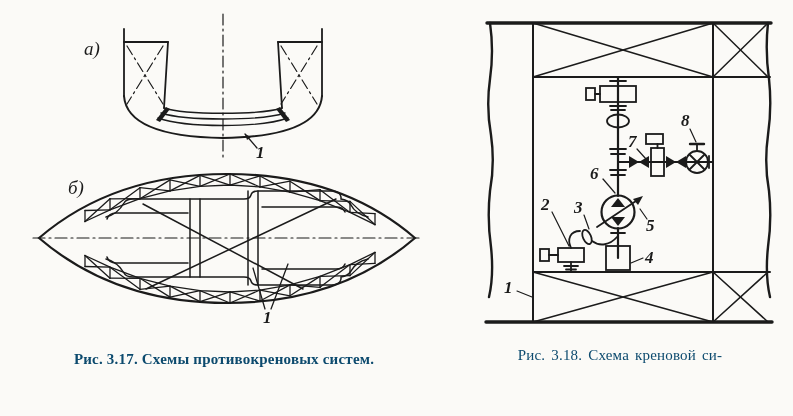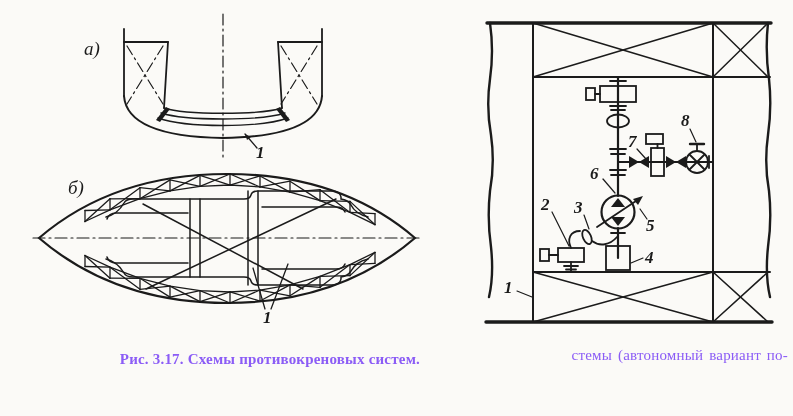--- a/index.html
+++ b/index.html
@@ -8,24 +8,24 @@
     background:#fbfaf7;
     font-family:"Liberation Serif", serif;
     color:#1b1b1b;
   }
   .fig-svg{position:absolute;}
   #fig317-svg{left:0;top:0;}
   #fig318-svg{left:440px;top:0;}
   .caption{
     position:absolute;
     font-family:"Liberation Serif", serif;
-    color:#8b5cf6;
+    color:#0c4a6e;
     font-size:15px;
     line-height:18px;
-    text-align:right;
+    text-align:center;
   }
   #caption-317{left:28px;top:350px;width:392px;font-weight:bold;letter-spacing:.2px;}
   #caption-318{left:452px;top:346px;width:336px;font-weight:400;word-spacing:2px;letter-spacing:.2px;}
   svg text.callout{
     font-family:"Liberation Serif", serif;
     font-style:italic;font-weight:bold;
     font-size:17px;fill:#1b1b1b;
   }
   svg text.sublabel{
     font-family:"Liberation Serif", serif;
@@ -284,14 +284,14 @@
     <text class="callout" x="205" y="263" stroke="none" fill="#1b1b1b">4</text>
     <text class="callout" x="206" y="231" stroke="none" fill="#1b1b1b">5</text>
     <text class="callout" x="150" y="179" stroke="none" fill="#1b1b1b">6</text>
     <text class="callout" x="188" y="147" stroke="none" fill="#1b1b1b">7</text>
     <text class="callout" x="241" y="126" stroke="none" fill="#1b1b1b">8</text>
   </g>
 </svg>
 
 <div id="caption-317" class="caption">Рис. 3.17. Схемы противокреновых систем.</div>
 <div id="caption-318" class="caption">
-  <div>стемы (автономный вариант по-</div>
+  <div>Рис. 3.18. Схема креновой си-</div>
 </div>
 
 </body></html>

